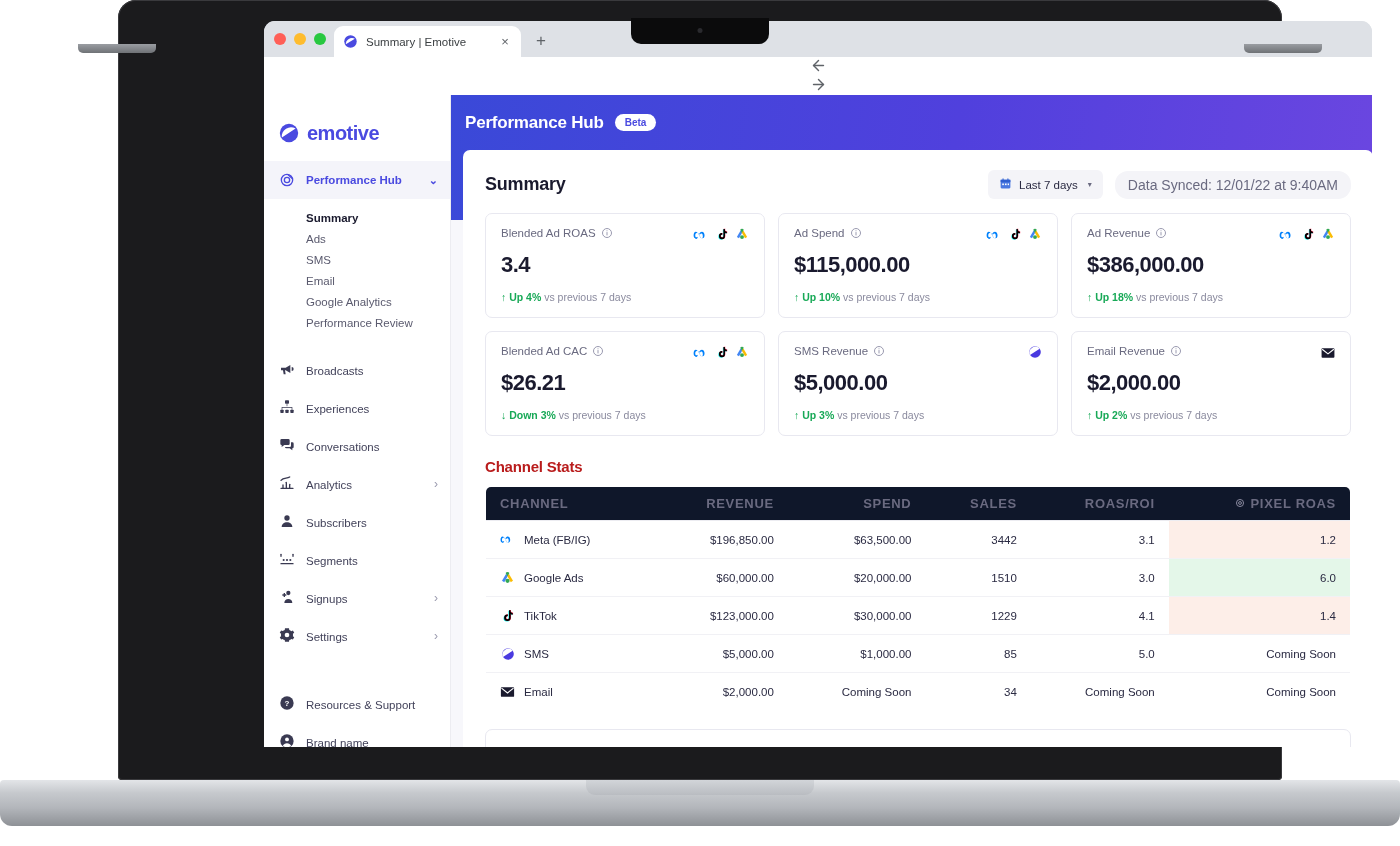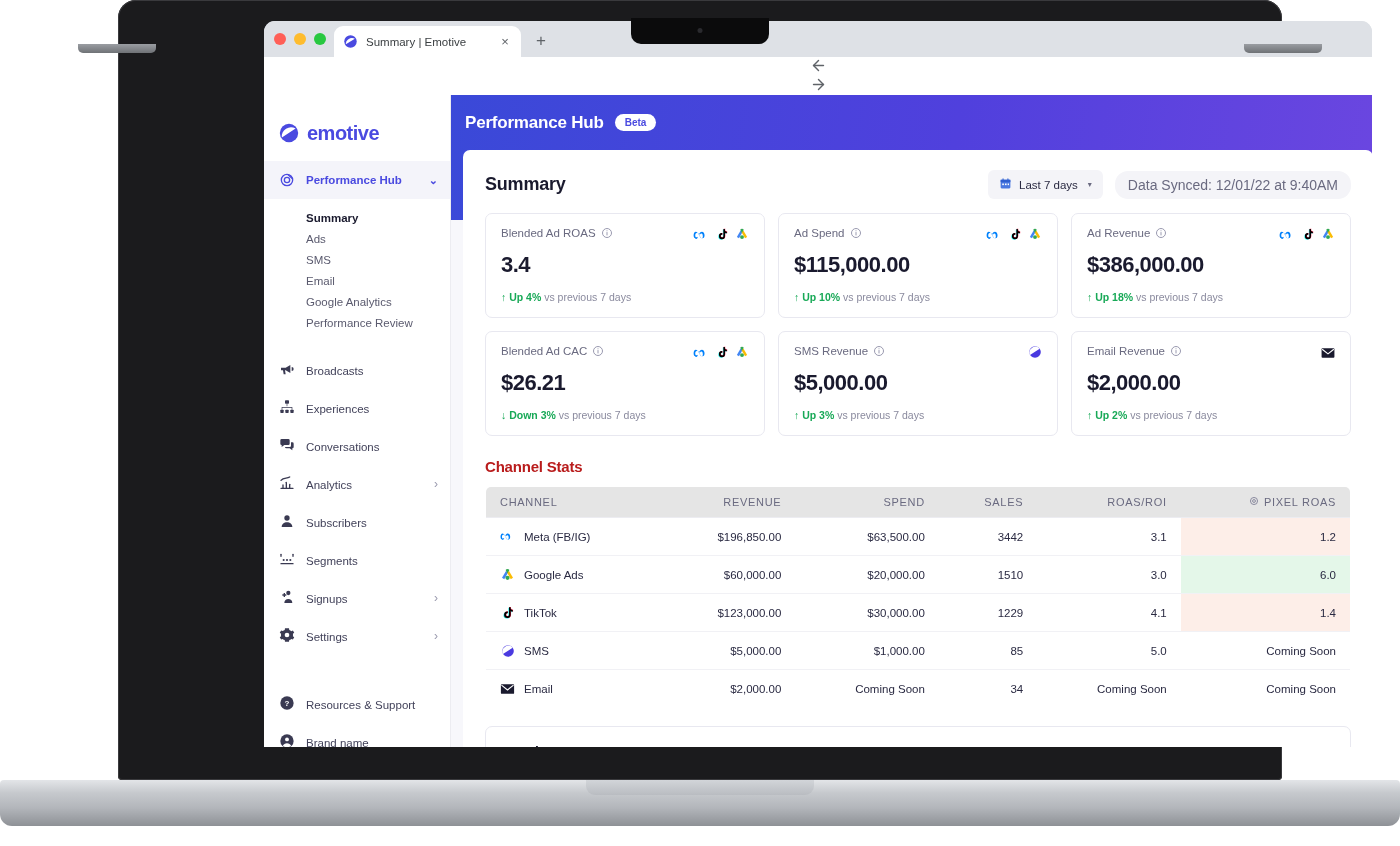--- a/index.html
+++ b/index.html
@@ -295,24 +295,24 @@
   }
   #channel-table {
     width: 100%;
     border-collapse: collapse;
     border: 1px solid #ececf1;
     border-radius: 6px;
     overflow: hidden;
     font-size: 11.5px;
   }
   #channel-table thead th {
-    background: #e5e5e5;
+    background: #0f172a;
     color: #6a6a80;
-    font-size: 11px;
-    font-weight: 400;
+    font-size: 13px;
+    font-weight: 700;
     letter-spacing: 0.7px;
     padding: 9px 14px;
     text-align: right;
     border-bottom: 1px solid #ececf1;
     white-space: nowrap;
   }
   #channel-table thead th.col-channel { text-align: left; }
   #channel-table tbody td {
     padding: 11px 14px;
     text-align: right;

